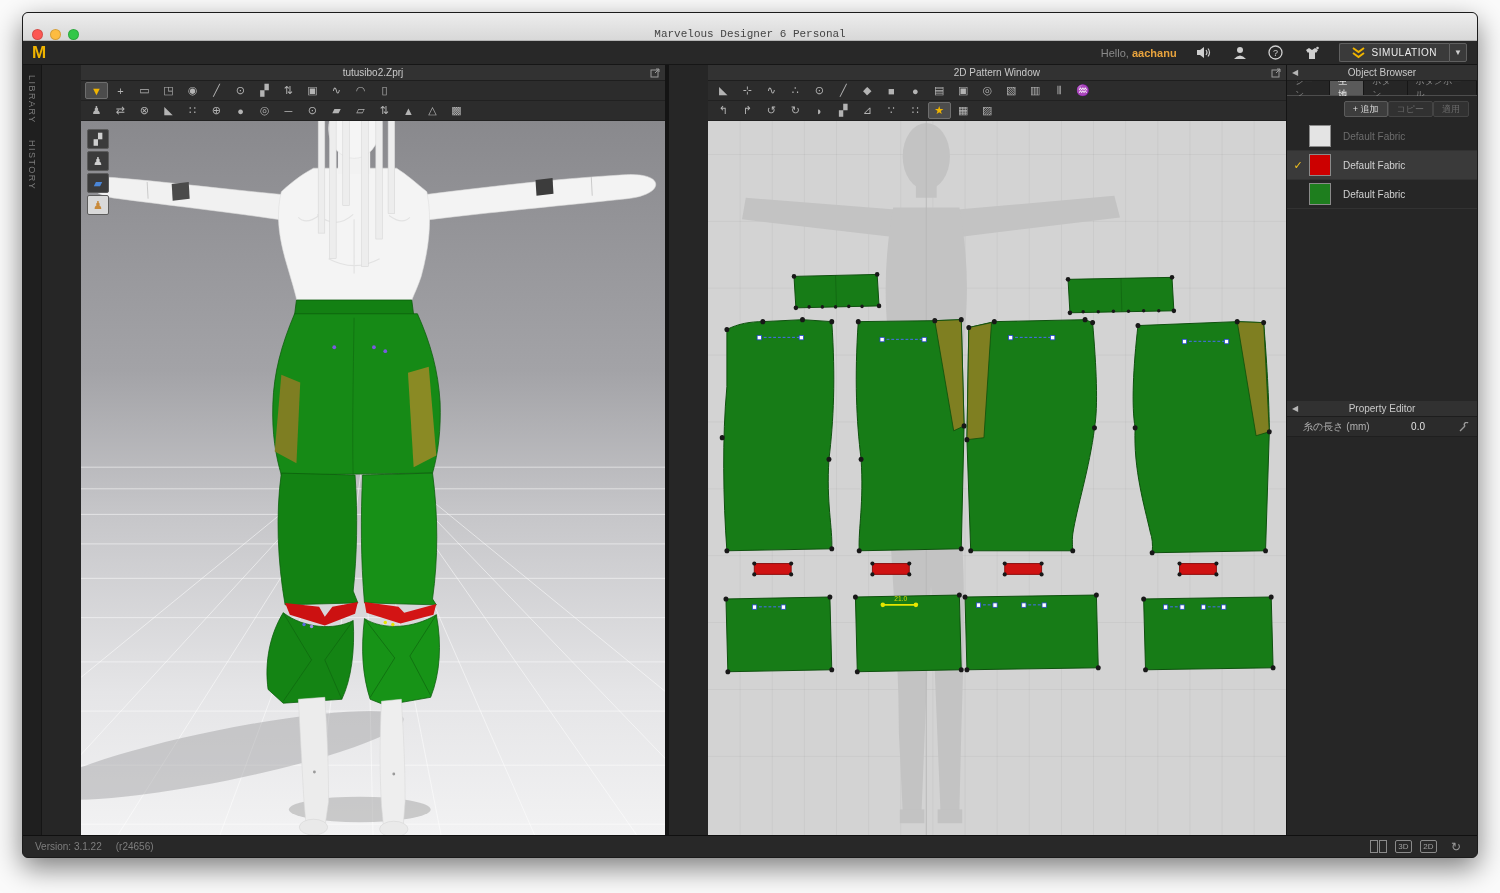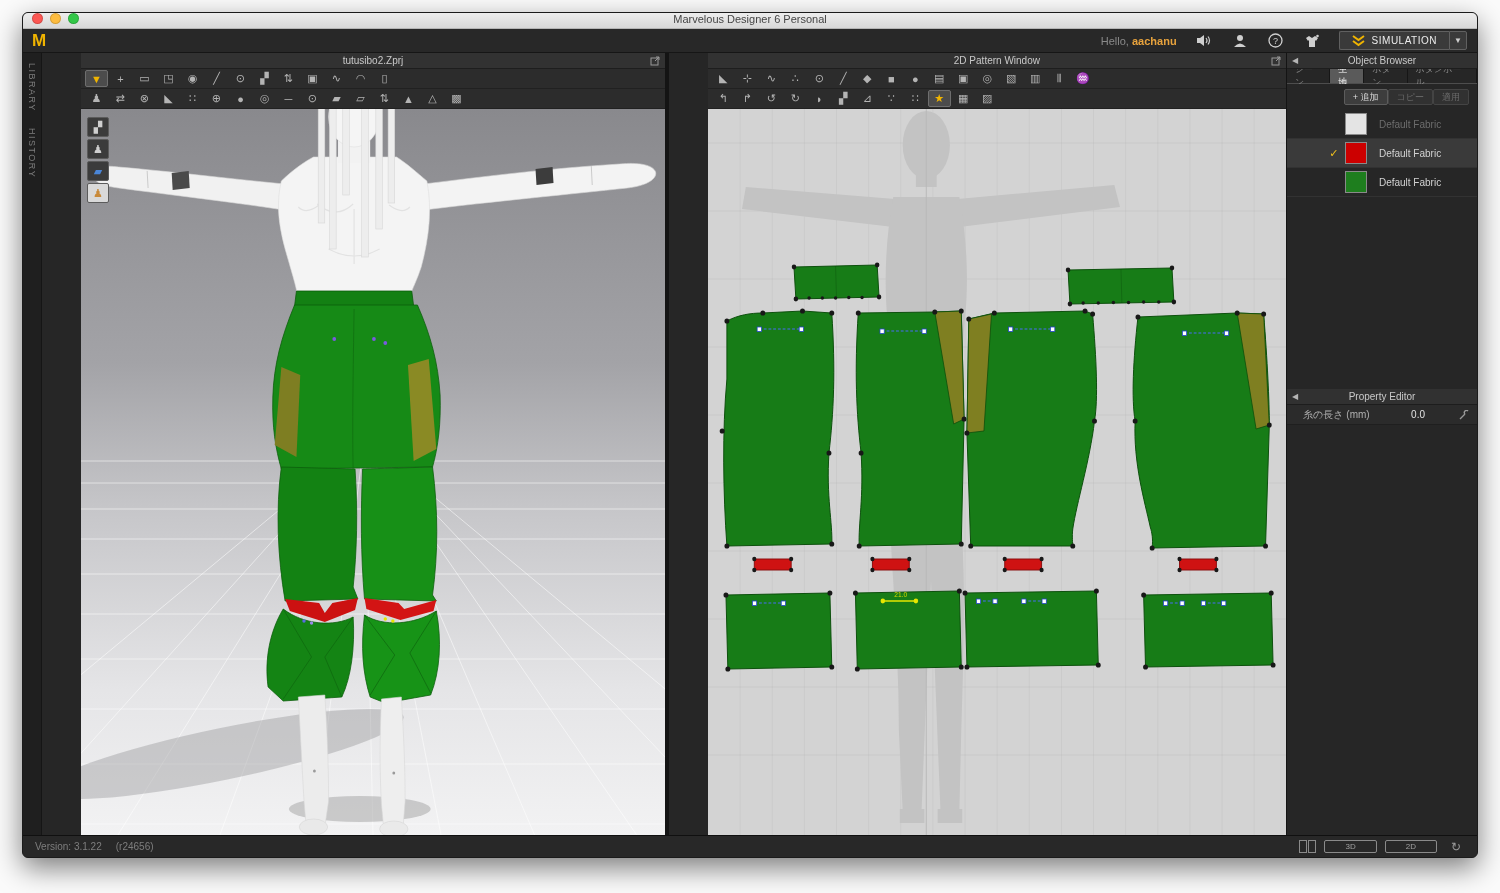--- a/index.html
+++ b/index.html
@@ -3,22 +3,22 @@
 <meta charset="utf-8">
 <style>
   * { margin:0; padding:0; box-sizing:border-box; }
   html,body { width:1500px; height:893px; background:#fbfbfb; font-family:"Liberation Sans",sans-serif; overflow:hidden; }
 
   .window { position:absolute; left:22px; top:12px; width:1456px; height:846px;
     border-radius:6px; overflow:hidden; background:#262626;
     box-shadow:0 10px 28px rgba(0,0,0,.5); border:1px solid #1b1b1b; display:flex; flex-direction:column; }
 
   
-  .titlebar { height:16px; background:linear-gradient(#ededed,#d8d8d8); border-bottom:1px solid #b5b5b5;
-    display:flex; align-items:flex-start; position:relative; flex:0 0 auto; }
+  .titlebar { height:28px; background:linear-gradient(#ededed,#d8d8d8); border-bottom:1px solid #b5b5b5;
+    display:flex; align-items:flex-end; position:relative; flex:0 0 auto;font-family:Liberation Mono, monospace; }
   .lights { display:flex; gap:7px; margin-left:9px; }
   .light { width:11px; height:11px; border-radius:50%; border:1px solid rgba(0,0,0,.15); }
   .win-title { position:absolute; left:0; right:0; text-align:center; font-size:11px; color:#454545; }
 
   
   .appbar { height:24px; background:#282828; border-bottom:1px solid #161616; display:flex; align-items:center; flex:0 0 auto; }
   .logo { color:#f0b400; font-weight:bold; font-size:17px; margin-left:9px; line-height:24px; }
   .appbar-right { margin-left:auto; display:flex; align-items:center; gap:18px; padding-right:10px; }
   .greeting { font-size:11px; color:#8a8a8a; }
   .greeting b { color:#e8a33d; font-weight:bold; }
@@ -62,40 +62,40 @@
   .sechead { height:16px; background:#313131; border-bottom:1px solid #1d1d1d; position:relative;
     display:flex; align-items:center; justify-content:center; flex:0 0 auto; }
   .sechead .stitle { font-size:10px; color:#c9c9c9; }
   .sechead .collapse { position:absolute; left:5px; font-size:8px; color:#b5b5b5; }
   .tabs { height:15px; background:#1c1c1c; display:flex; border-bottom:1px solid #4d4d4d; flex:0 0 auto; }
   .tab { padding:0 8px; font-size:9px; color:#8c8c8c; display:flex; align-items:center; background:#262626; border-right:1px solid #161616; }
   .tab.active { background:#5a5a5a; color:#fff; }
   .ob-actions { height:26px; display:flex; align-items:center; justify-content:flex-end; gap:0; padding-right:8px; background:#262626; flex:0 0 auto; }
   .ob-btn { height:16px; padding:0 8px; font-size:9px; background:#3d3d3d; border:1px solid #5c5c5c; border-radius:2px; color:#dedede; display:flex; align-items:center; }
   .ob-btn.disabled { color:#6a6a6a; border-color:#444; background:#313131; }
-  .fabrow { height:29px; display:flex; align-items:center; border-bottom:1px solid #323232; background:#262626;justify-content:center; }
+  .fabrow { height:29px; display:flex; align-items:center; border-bottom:1px solid #323232; background:#262626; }
   .fabrow.selected { background:#3a3a3a; }
   .fabcheck { width:22px; text-align:center; color:#f2c21d; font-size:11px; }
   .swatch { width:22px; height:22px; border:1px solid #8a8a8a; flex:0 0 auto; }
   .fablabel { margin-left:12px; color:#d2d2d2; font-size:10px; }
   .fablabel.dim { color:#6d6d6d; }
   .ob-spacer { height:192px; flex:0 0 auto; }
   .pe-row { height:20px; background:#2b2b2b; border-bottom:1px solid #1f1f1f; display:flex; align-items:center; padding:0 8px 0 16px; flex:0 0 auto; }
   .pe-label { color:#b0b0b0; font-size:10px; }
   .pe-value { margin-left:auto; margin-right:34px; color:#e2e2e2; font-size:10px; }
   .pe-icon { width:10px; height:10px; }
   .flexfill { flex:1 1 auto; }
 
   
   .statusbar { height:22px; background:#282828; border-top:1px solid #101010; display:flex; align-items:center; padding:0 16px 0 12px; flex:0 0 auto; }
   .ver { font-size:10px; color:#7e7e7e; }
   .ver + .ver { margin-left:14px; }
   .status-icons { margin-left:auto; display:flex; align-items:center; gap:8px; }
   .sbox { min-width:17px; height:13px; border:1px solid #8a8a8a; border-radius:2px; font-size:8px; color:#a0a0a0;
-    display:flex; align-items:center; justify-content:center; padding:0 20px; }
+    display:flex; align-items:center; justify-content:center; padding:0 2px; }
   .srefresh { color:#9a9a9a; font-size:12px; margin-left:6px; }
 </style>
 </head>
 <body>
 
 <div class="window">
 
   <div class="titlebar">
     <div class="lights">
       <div class="light" style="background:#fc5753"></div>

